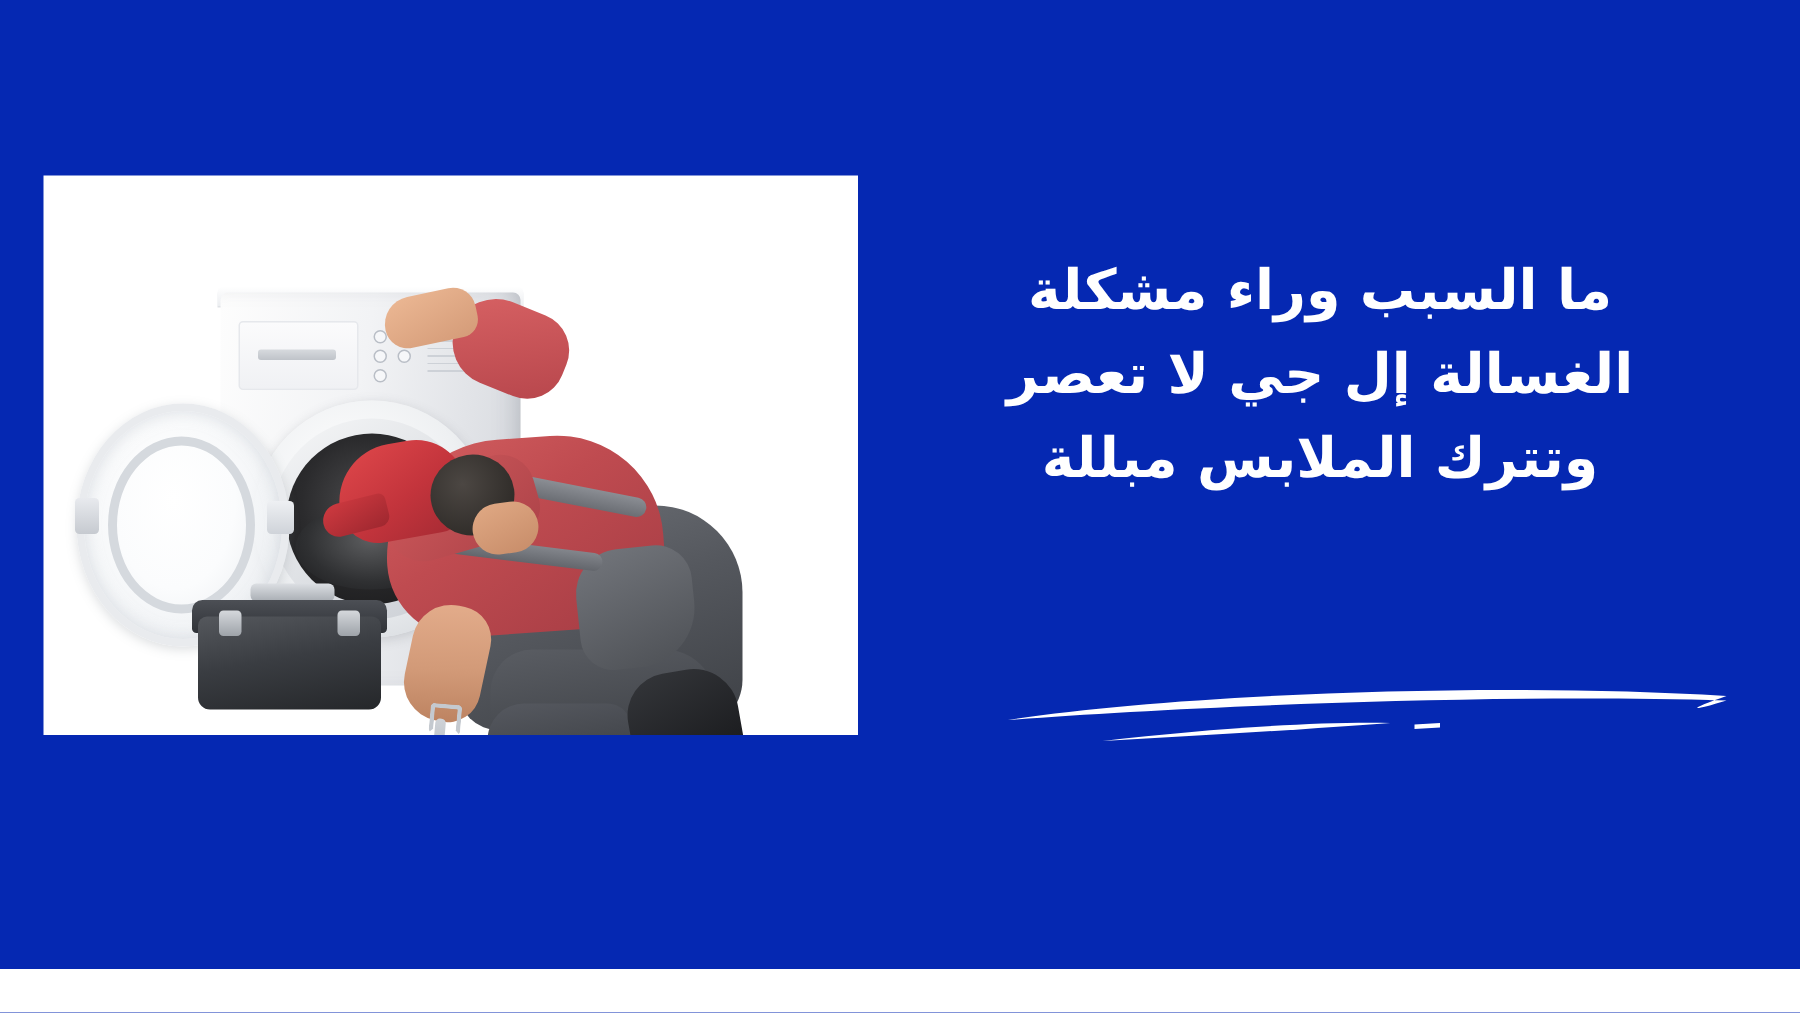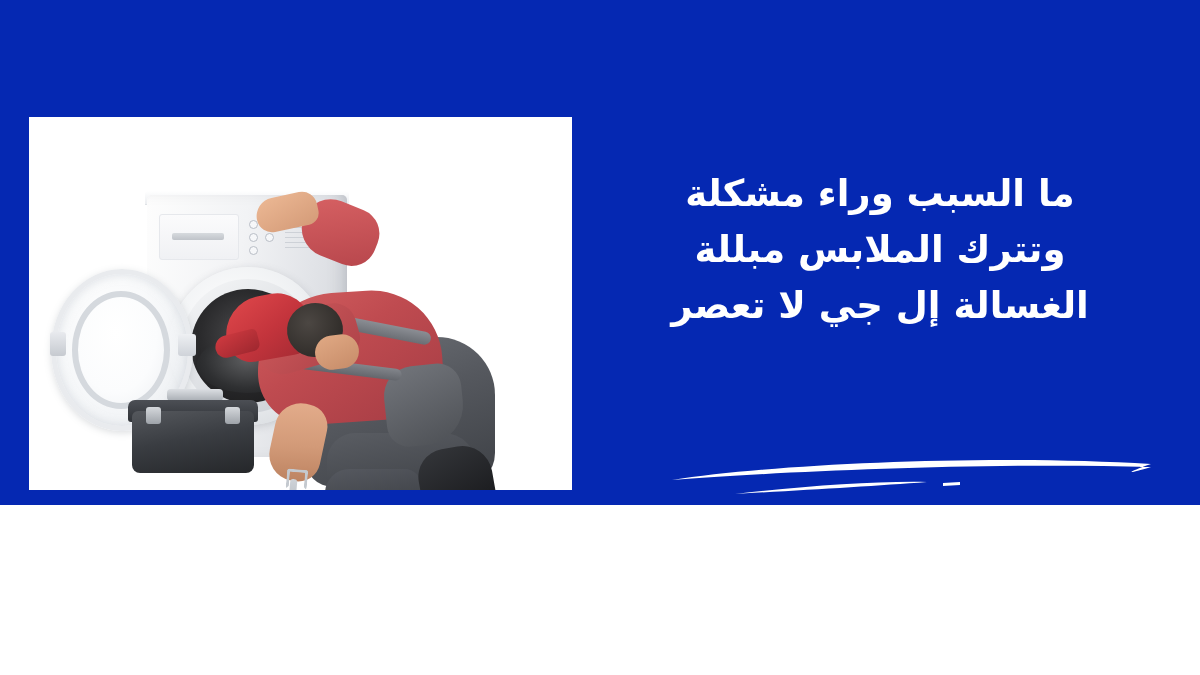--- a/index.html
+++ b/index.html
@@ -7,21 +7,21 @@
     margin: 0;
     padding: 0;
     background: #ffffff;
   }
   body {
     font-family: "DejaVu Sans", "Liberation Sans", sans-serif;
   }
   .banner {
     position: relative;
     width: 1200px;
-    height: 505px;
+    height: 646px;
     background: #0528b2;
     overflow: hidden;
   }
 
   
   .photo-panel {
     position: absolute;
     left: 29px;
     top: 117px;
     width: 543px;
@@ -497,22 +497,22 @@
       <div class="toolbox-handle"></div>
       <div class="toolbox-lid"></div>
       <div class="toolbox"></div>
       <div class="toolbox-latch l"></div>
       <div class="toolbox-latch r"></div>
     </div>
   </div>
 
   <div class="headline">
     <span class="line">ما السبب وراء مشكلة</span>
+    <span class="line">الغسالة إل جي لا تعصر</span>
     <span class="line">وتترك الملابس مبللة</span>
-    <span class="line">الغسالة إل جي لا تعصر</span>
   </div>
 
   <div class="underline">
     <svg viewBox="0 0 510 52" preserveAspectRatio="none" aria-hidden="true">
       <path d="M17,32 C120,16 330,6 496,16 C470,25 470,27 496,19 C330,14 120,24 17,32 Z" fill="#ffffff"></path>
       <path d="M80,46 C150,38 220,33 272,34 C220,38 150,42 80,46 Z" fill="#ffffff"></path>
       <path d="M288,35 L305,34 L305,37 L288,38 Z" fill="#ffffff"></path>
     </svg>
   </div>
 

